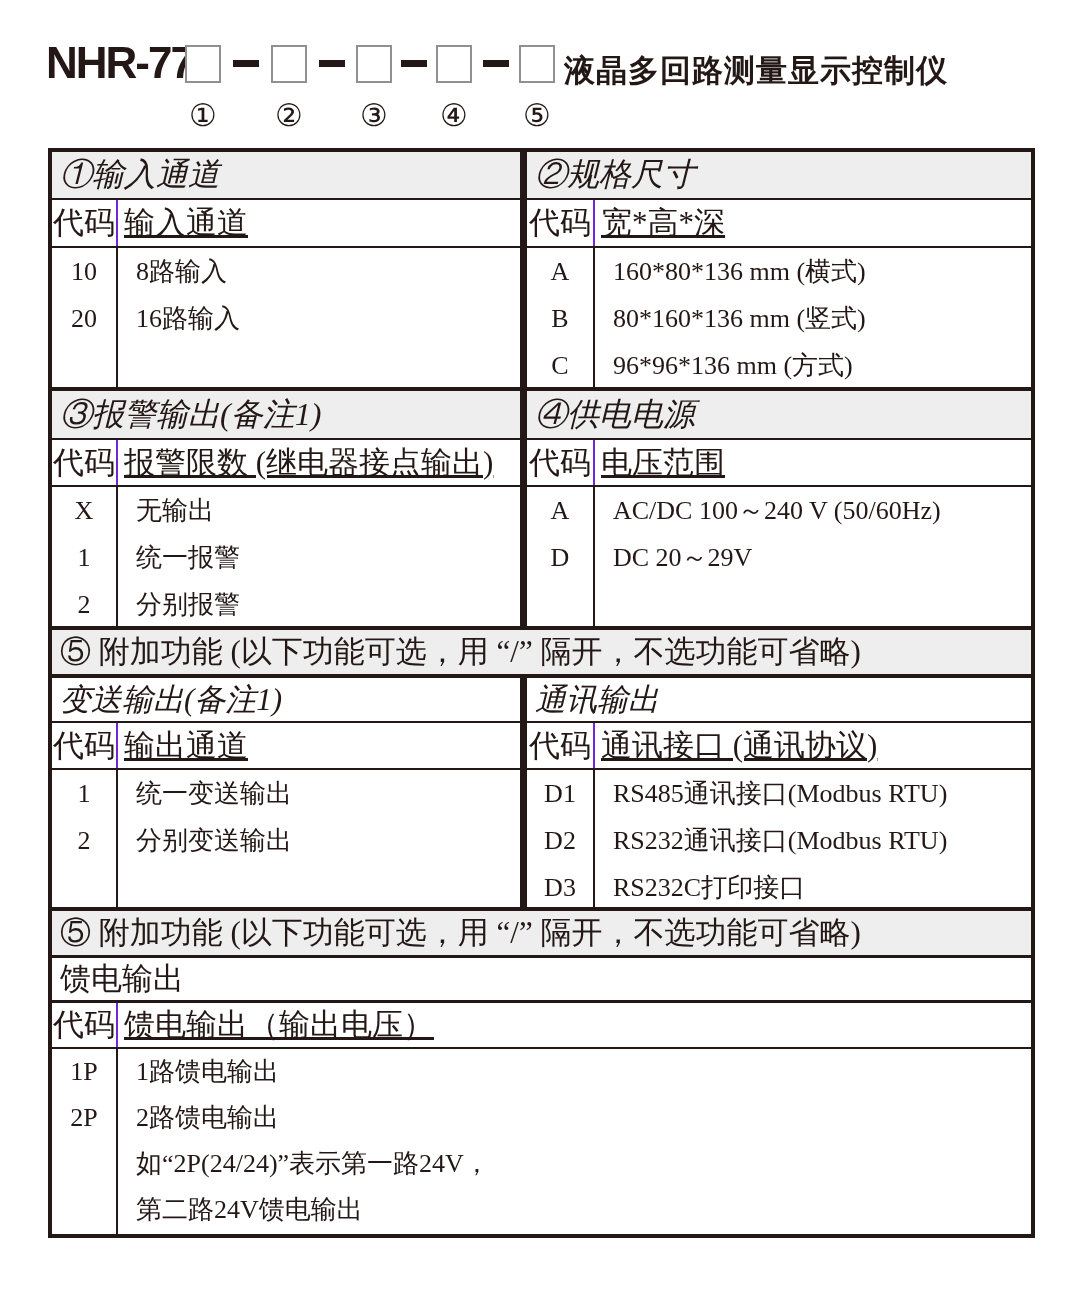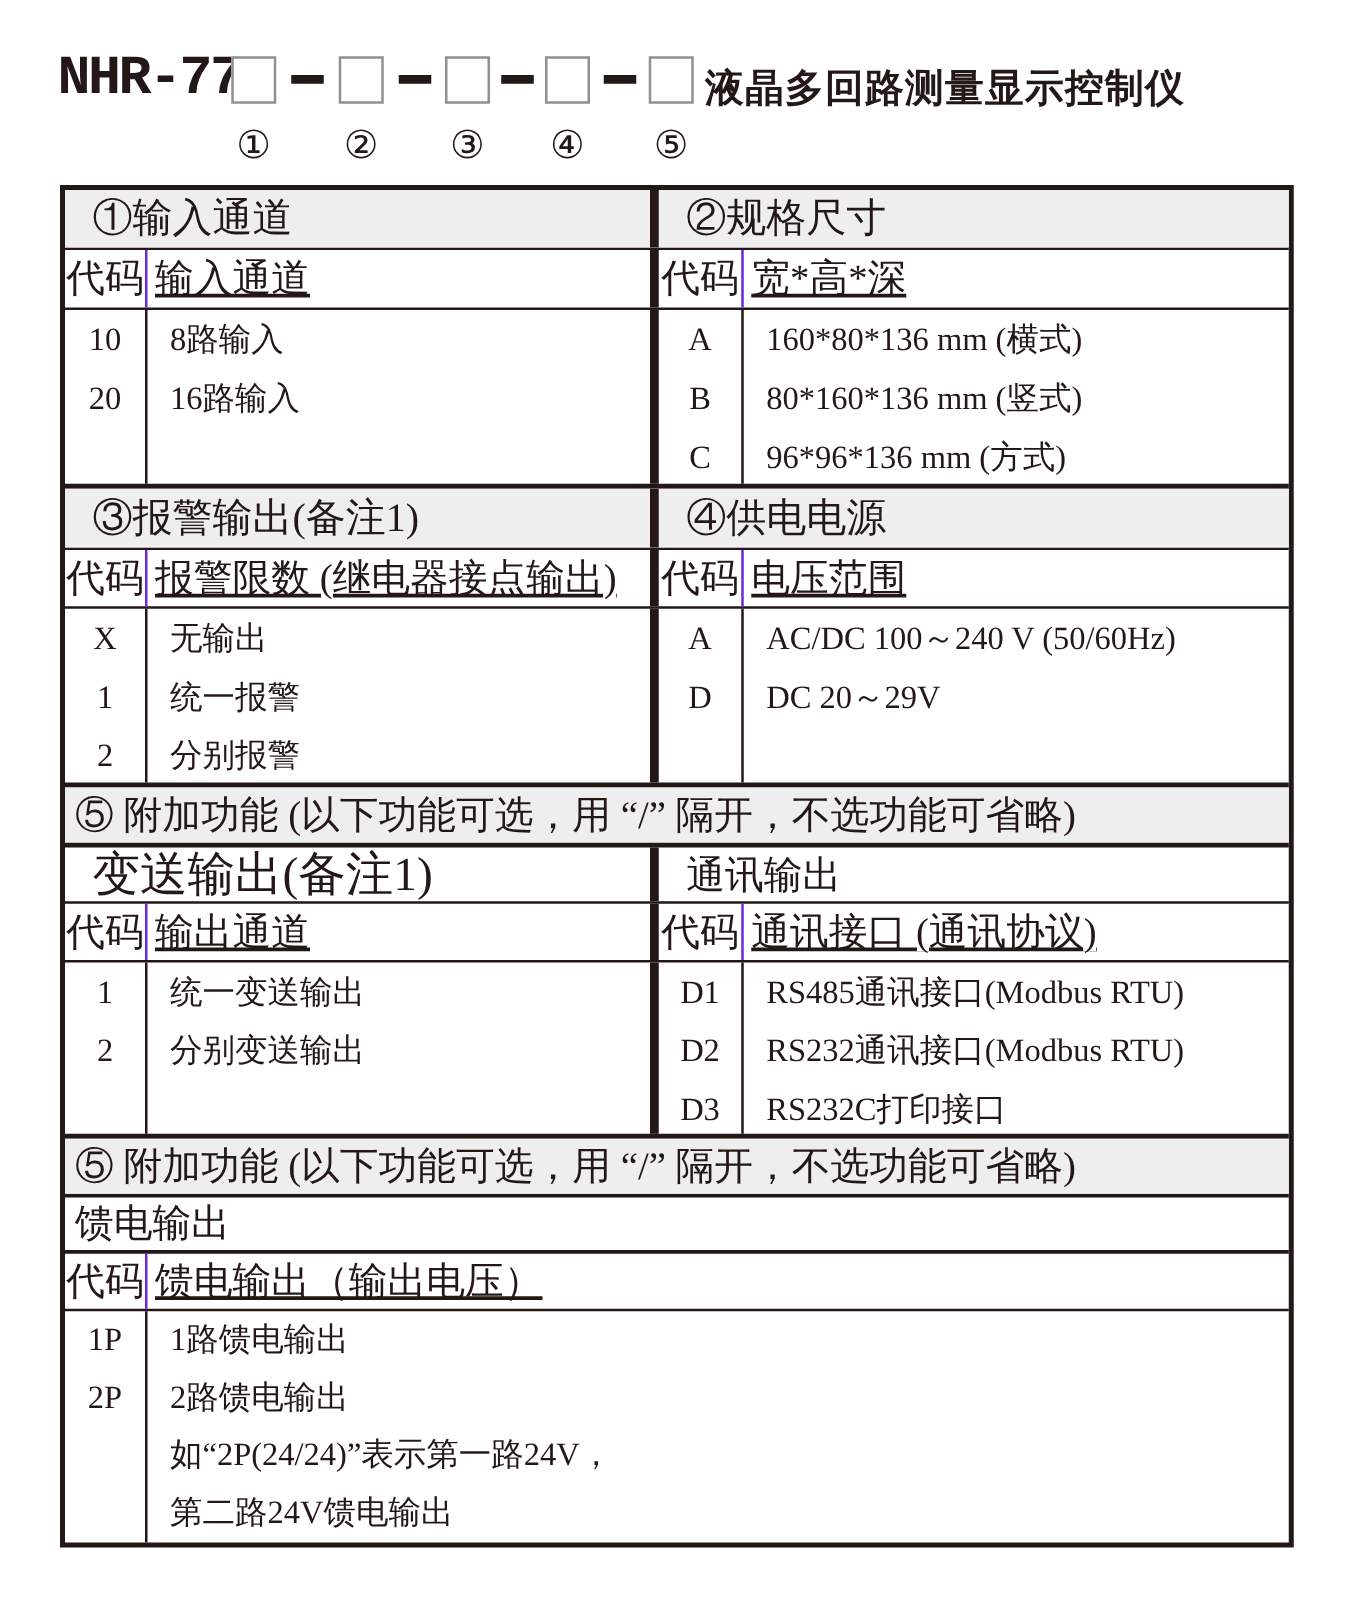--- a/index.html
+++ b/index.html
@@ -5,21 +5,21 @@
   html,body { margin:0; padding:0; }
   body {
     width:1080px; height:1289px; position:relative; background:#ffffff;
     font-family:"Liberation Serif","DejaVu Serif",serif;
     color:#231815; overflow:hidden;
   }
 
   
   .model-label {
     position:absolute; left:46px; top:38px;
-    font-family:Liberation Mono, monospace;
+    font-family:Liberation Sans, sans-serif;
     font-weight:bold; font-size:44px; letter-spacing:-2px;
   }
   .mbox {
     position:absolute; top:45px; width:36px; height:38px;
     border:2px solid #909090; background:#fff; box-sizing:border-box;
   }
   .mdash { position:absolute; top:60px; width:26px; height:7px; background:#231815; }
   .marker {
     position:absolute; top:98px; width:44px; text-align:center;
     font-size:31px; line-height:36px;
@@ -41,22 +41,22 @@
 
   .h48{height:48px} .h49{height:49px} .h47{height:47px} .h46{height:46px}
   .h45{height:45px} .h143{height:143px} .h141{height:141px} .h185{height:185px}
 
   .half-l { width:468px; display:flex; box-sizing:border-box; }
   .half-r { flex:1; display:flex; border-left:7px solid #231815; box-sizing:border-box; }
 
   .gray { background:#eeeeee; }
 
   .sec-title {
-    flex:1; display:flex; align-items:center; padding-left:22px;
-    font-size:32px; white-space:nowrap; overflow:hidden;
+    flex:1; display:flex; align-items:center; padding-left:8px;
+    font-size:32px; white-space:nowrap; overflow:hidden;font-style:italic;
   }
   .cell-code {
     width:66px; border-right:2px solid #6d28d9; box-sizing:border-box;
     display:flex; align-items:center; justify-content:center;
     font-size:31px; flex-shrink:0;
   }
   .half-r .cell-code { width:68px; }
   .cell-desc {
     flex:1; display:flex; align-items:center; padding-left:6px;
     font-size:31px; white-space:nowrap; overflow:hidden;text-decoration:underline;
@@ -194,21 +194,21 @@
         </div>
     </div>
   </div>
 
   <div class="trow h48 bb-thick">
     <div class="banner gray">⑤ 附加功能 (以下功能可选，用 “/” 隔开，不选功能可省略)</div>
   </div>
 
   <div class="trow h45">
     <div class="half-l">
-        <div class="sec-title" style="font-size:38px">变送输出(备注1)</div>
+        <div class="sec-title" style="font-size:31px">变送输出(备注1)</div>
       </div>
     <div class="half-r">
         <div class="sec-title" style="font-size:31px">通讯输出</div>
       </div>
   </div>
 
   <div class="trow h47">
     <div class="half-l">
       <div class="cell-code">代码</div>
       <div class="cell-desc">输出通道</div>

